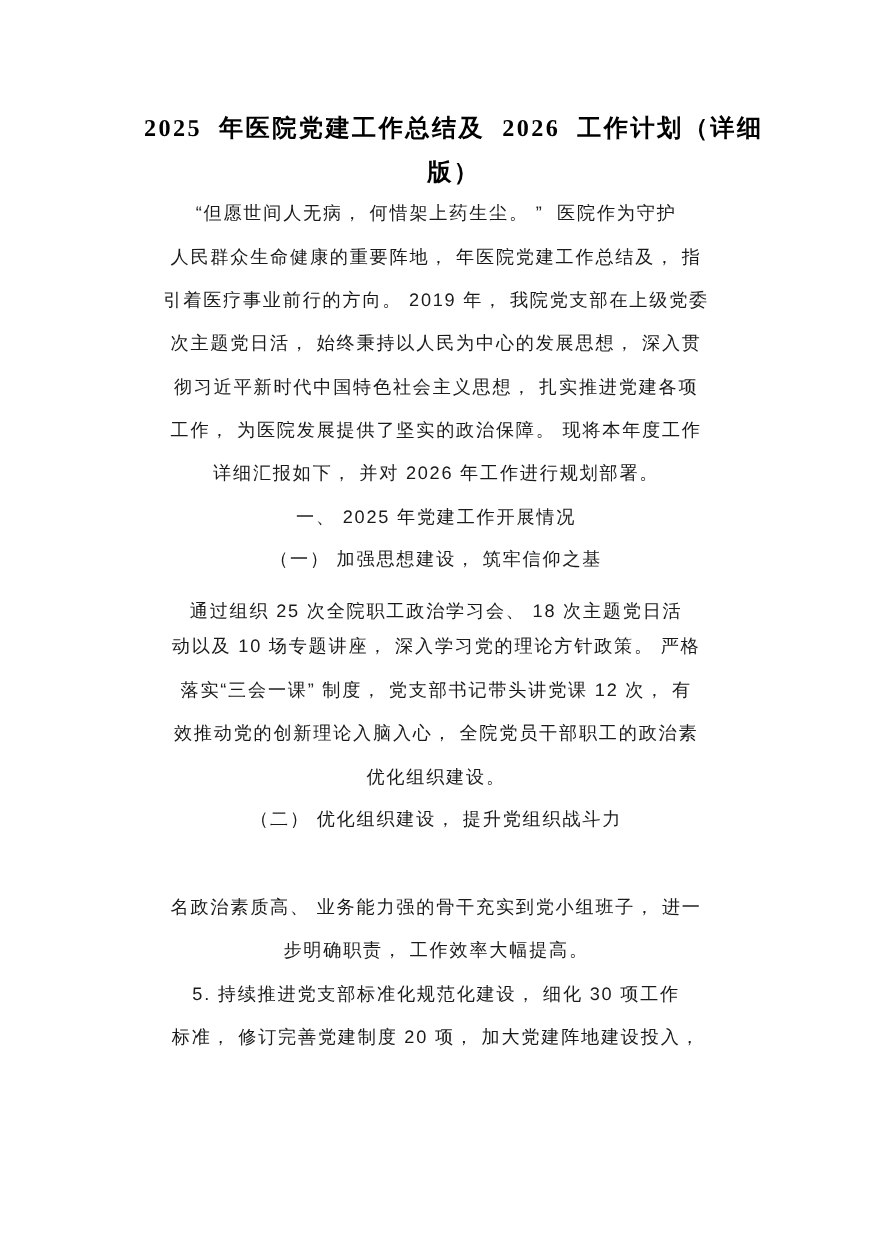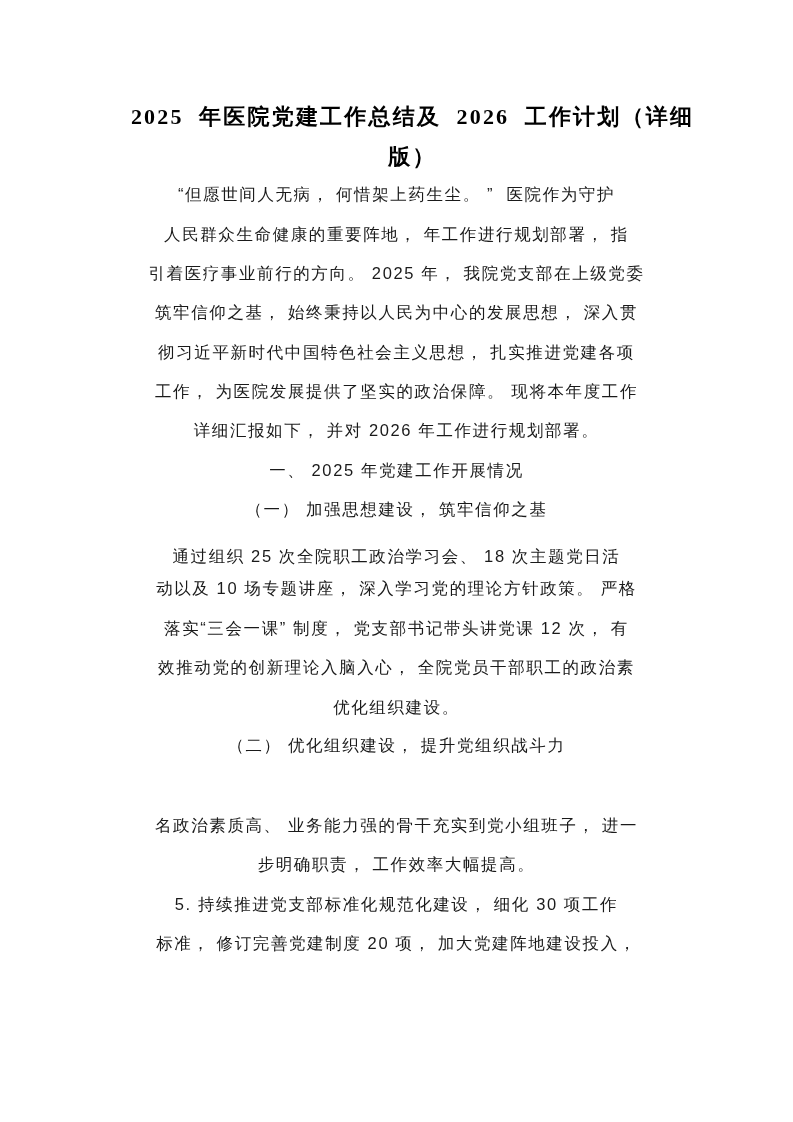--- a/index.html
+++ b/index.html
@@ -18,23 +18,23 @@
   }
 </style>
 </head>
 <body>
 
 <div class="page">
   <div class="line title" style="top:102px">2025  年医院党建工作总结及  2026  工作计划（详细</div>
   <div class="line title" style="top:142px">版）</div>
 
   <div class="line" style="top:182px">“但愿世间人无病， 何惜架上药生尘。 ”  医院作为守护</div>
-  <div class="line" style="top:222px">人民群众生命健康的重要阵地， 年工作进行规划部署， 指</div>
-  <div class="line" style="top:261px">引着医疗事业前行的方向。 2025 年， 我院党支部在上级党委</div>
-  <div class="line" style="top:300px">筑牢信仰之基， 始终秉持以人民为中心的发展思想， 深入贯</div>
+  <div class="line" style="top:222px">人民群众生命健康的重要阵地， 年医院党建工作总结及， 指</div>
+  <div class="line" style="top:261px">引着医疗事业前行的方向。 2019 年， 我院党支部在上级党委</div>
+  <div class="line" style="top:300px">次主题党日活， 始终秉持以人民为中心的发展思想， 深入贯</div>
   <div class="line" style="top:340px">彻习近平新时代中国特色社会主义思想， 扎实推进党建各项</div>
   <div class="line" style="top:379px">工作， 为医院发展提供了坚实的政治保障。 现将本年度工作</div>
   <div class="line" style="top:418px">详细汇报如下， 并对 2026 年工作进行规划部署。</div>
 
   <div class="line" style="top:458px">一、 2025 年党建工作开展情况</div>
   <div class="line" style="top:497px">（一） 加强思想建设， 筑牢信仰之基</div>
 
   <div class="line" style="top:544px">通过组织 25 次全院职工政治学习会、 18 次主题党日活</div>
   <div class="line" style="top:576px">动以及 10 场专题讲座， 深入学习党的理论方针政策。 严格</div>
   <div class="line" style="top:616px">落实“三会一课” 制度， 党支部书记带头讲党课 12 次， 有</div>

